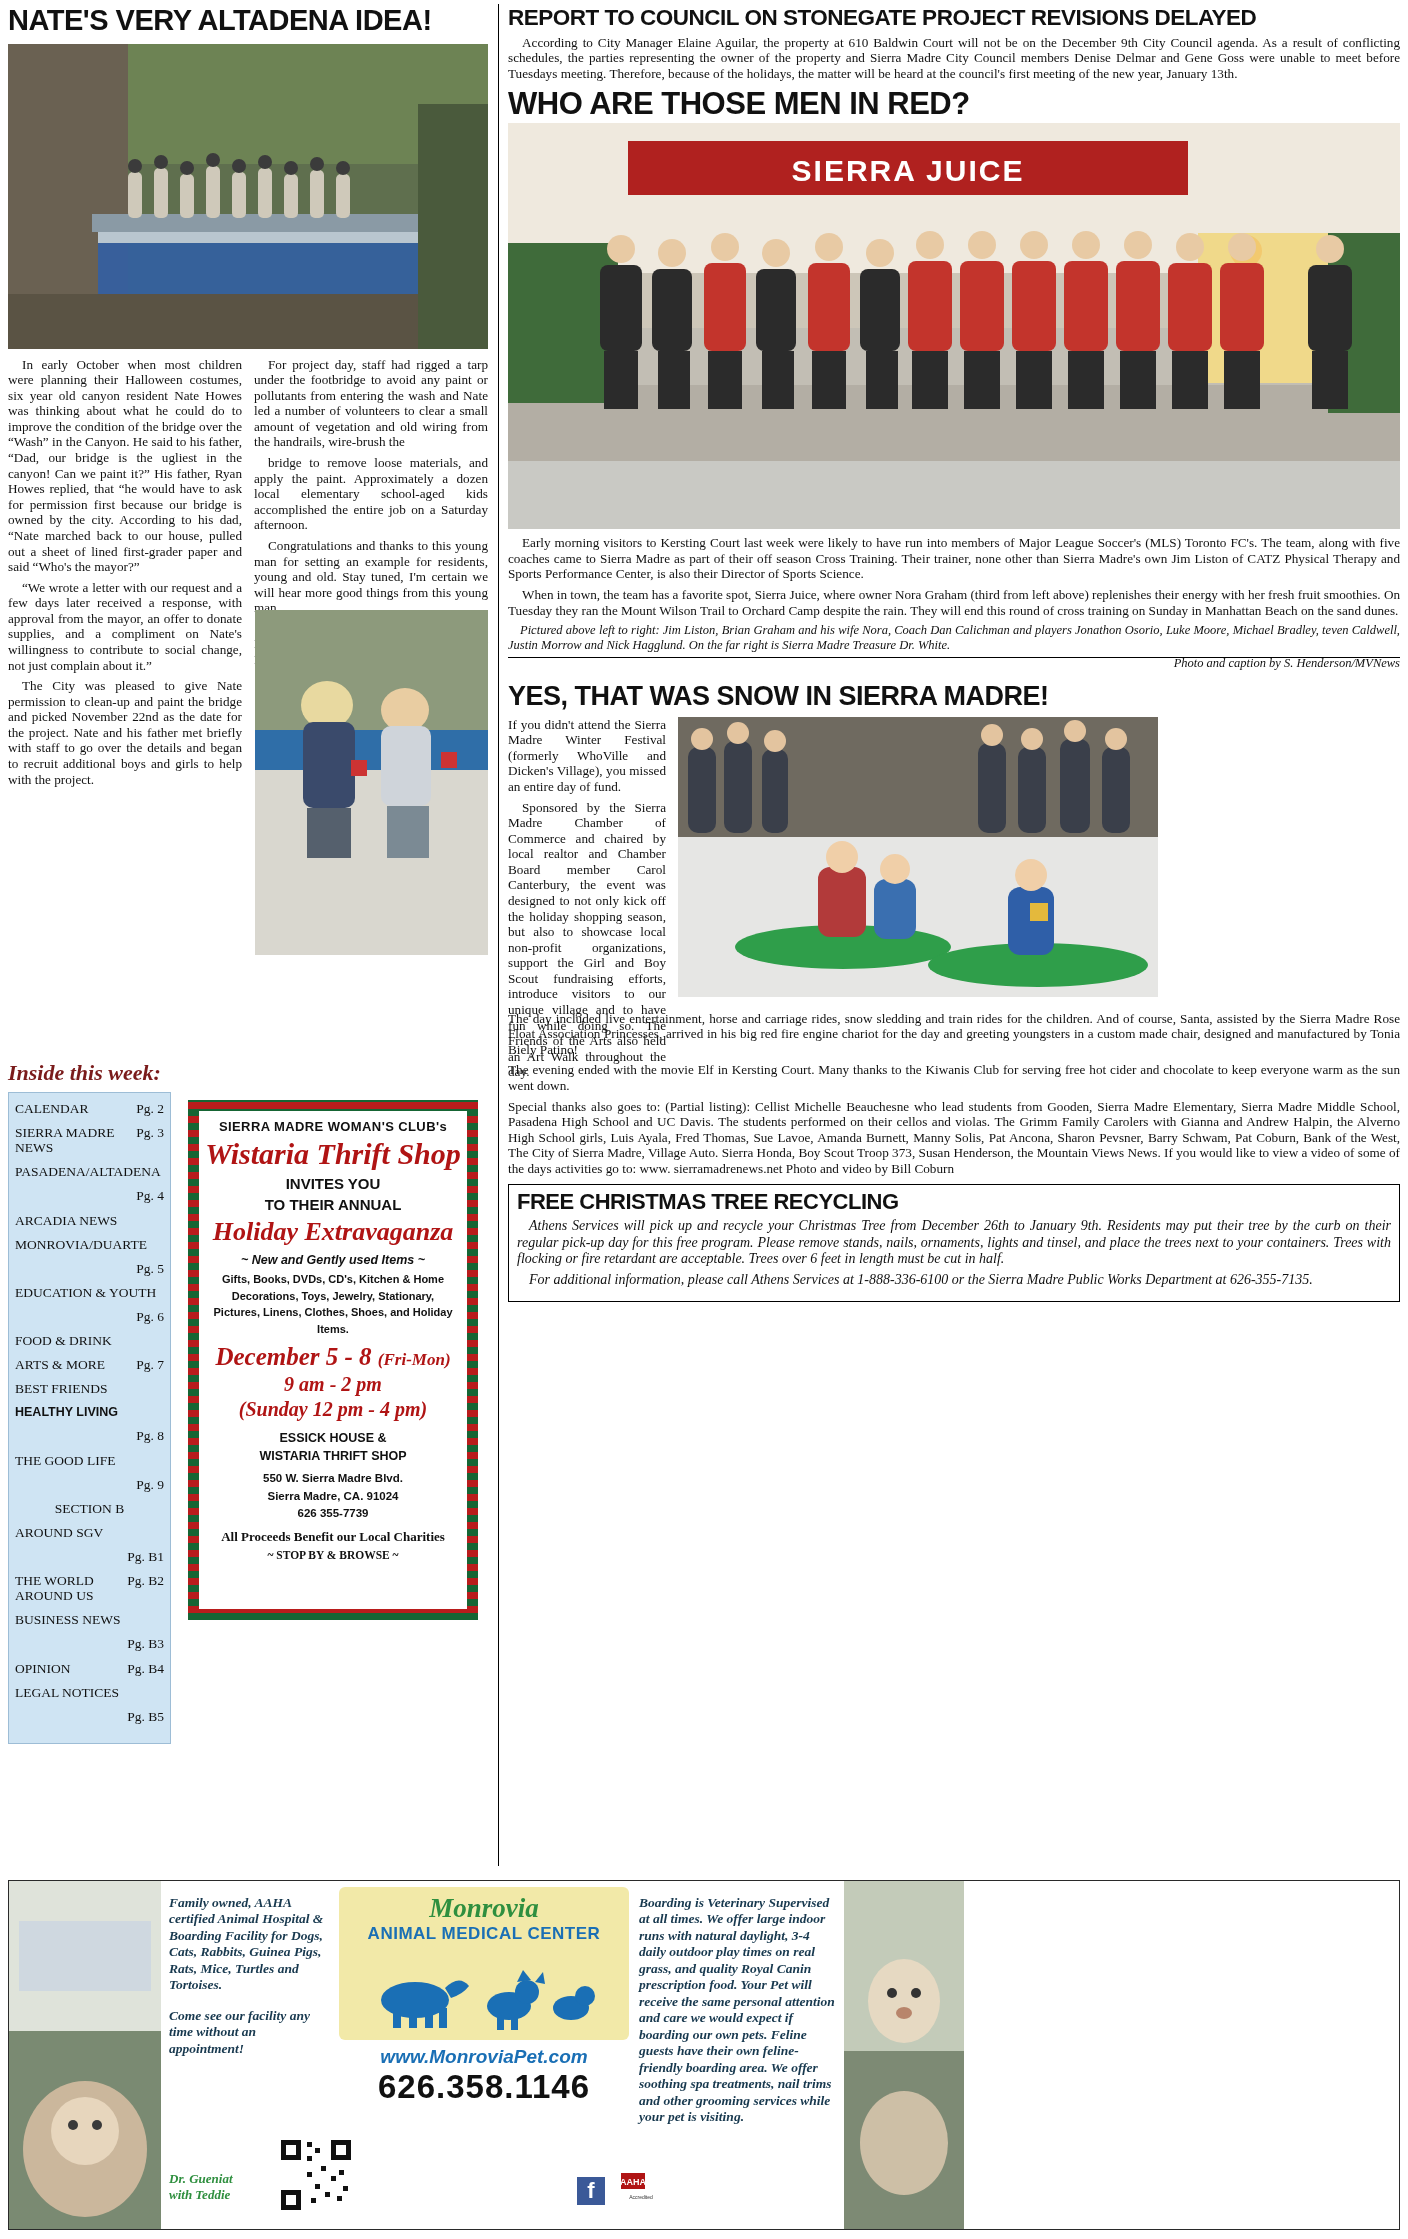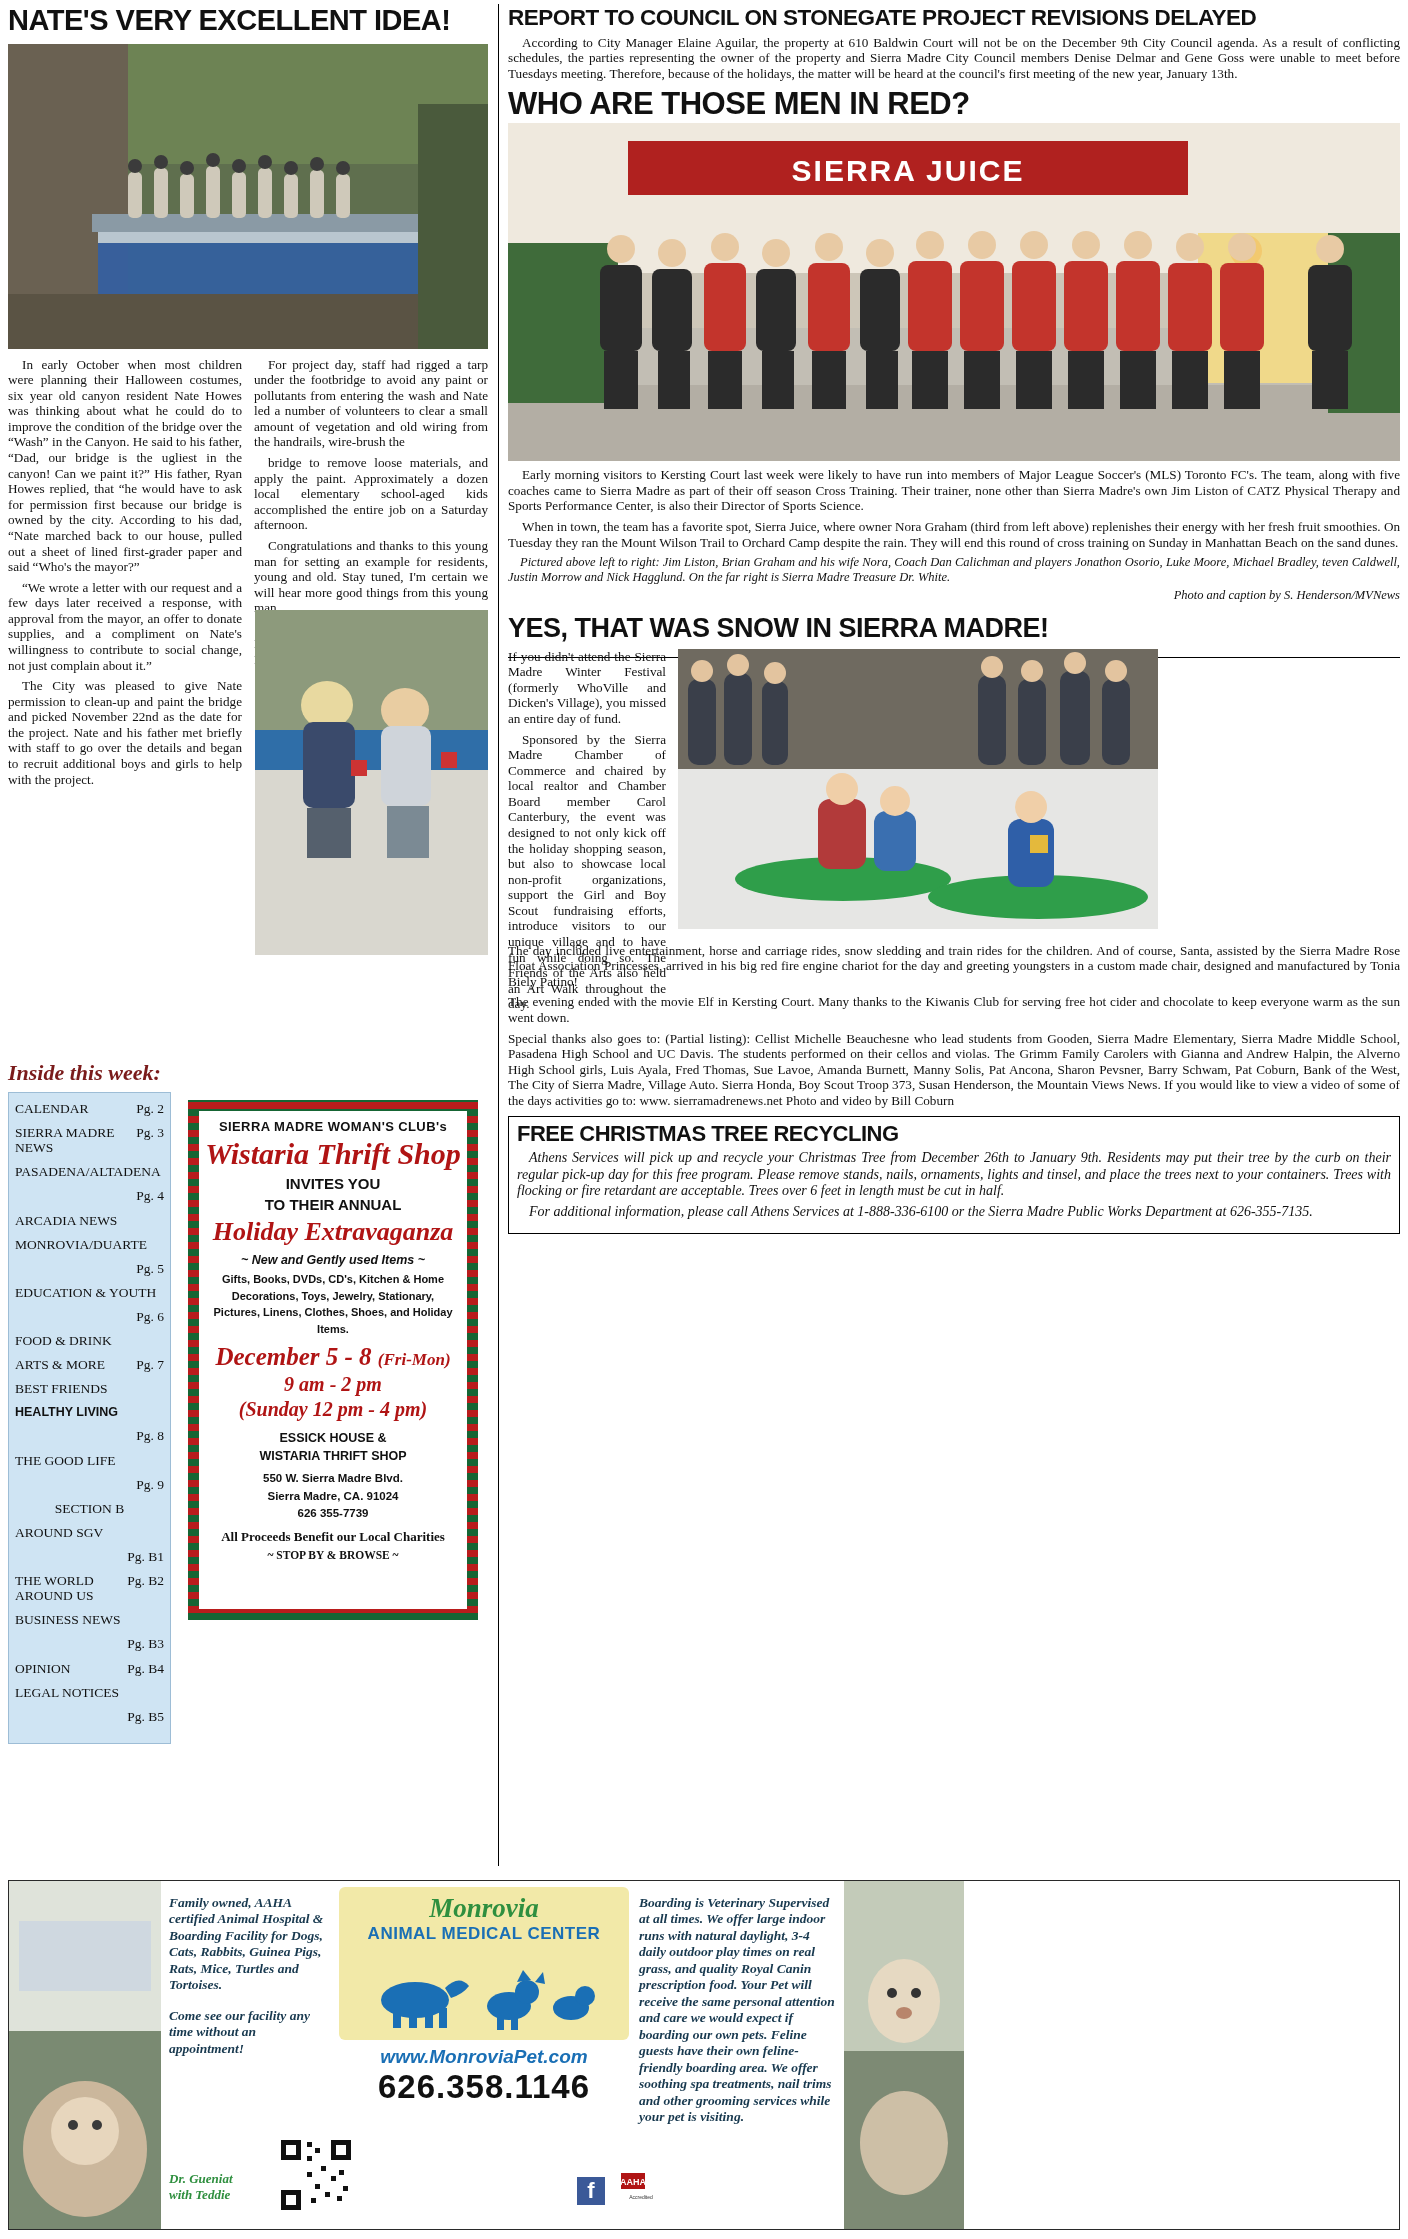--- a/index.html
+++ b/index.html
@@ -95,21 +95,21 @@
   #w-benefit { font-family:"Liberation Serif", serif; font-weight:bold; font-size:13px; margin-top:7px; }
   #w-stop { font-family:"Liberation Serif", serif; font-weight:bold; font-size:11.5px; margin-top:4px; }
 
   
   #right-col { position:absolute; left:508px; top:6px; width:892px; }
   #council-head { font-size:22.5px; line-height:1.06; }
   #men-head { font-size:31px; margin-top:6px; }
   #snow-head { font-size:27px; }
   #xmas-head { font-size:22px; }
 
-  #men-photo { width:892px; height:338px; margin-top:4px; }
+  #men-photo { width:892px; height:406px; margin-top:4px; }
   #snow-photo { position:absolute; left:170px; top:0; width:480px; height:280px; }
 
   .caption-ital { font-style:italic; font-size:12.5px; line-height:1.2; text-align:justify; }
   .credit { font-style:italic; font-size:12.5px; text-align:right; margin-top:3px; }
 
   #xmas-box { border:1px solid #000; padding:6px 8px 8px; }
   #xmas-body { font-style:italic; font-size:14px; line-height:1.2; text-align:justify; }
   #xmas-body p { margin:0 0 4px 0; text-indent:12px; }
 
   
@@ -148,21 +148,21 @@
 </style>
 </head>
 <body>
 
 <div class="page">
 
   <div class="vrule" style="left:498px; top:4px; height:1862px;"></div>
 
   <div id="left-col">
 
-    <div class="hl" id="nate-head">NATE'S VERY EXCELLENT IDEA!</div>
+    <div class="hl" id="nate-head">NATE'S VERY ALTADENA IDEA!</div>
 
     <div class="photo mock1" id="nate-photo-main">
       <svg width="480" height="305" viewBox="0 0 480 305" style="position:absolute;left:0;top:0">
         <rect x="0" y="0" width="480" height="305" fill="#5f6f4e"></rect>
         <rect x="0" y="0" width="480" height="120" fill="#6d8354"></rect>
         <rect x="0" y="0" width="120" height="305" fill="#6a6152"></rect>
         <rect x="90" y="195" width="320" height="58" fill="#2f5fa8" opacity="0.85"></rect>
         <rect x="90" y="185" width="320" height="14" fill="#b9c6cf"></rect>
         <rect x="84" y="170" width="340" height="18" fill="#8a9aa5"></rect>
         <rect x="0" y="250" width="480" height="55" fill="#5a5344"></rect>

